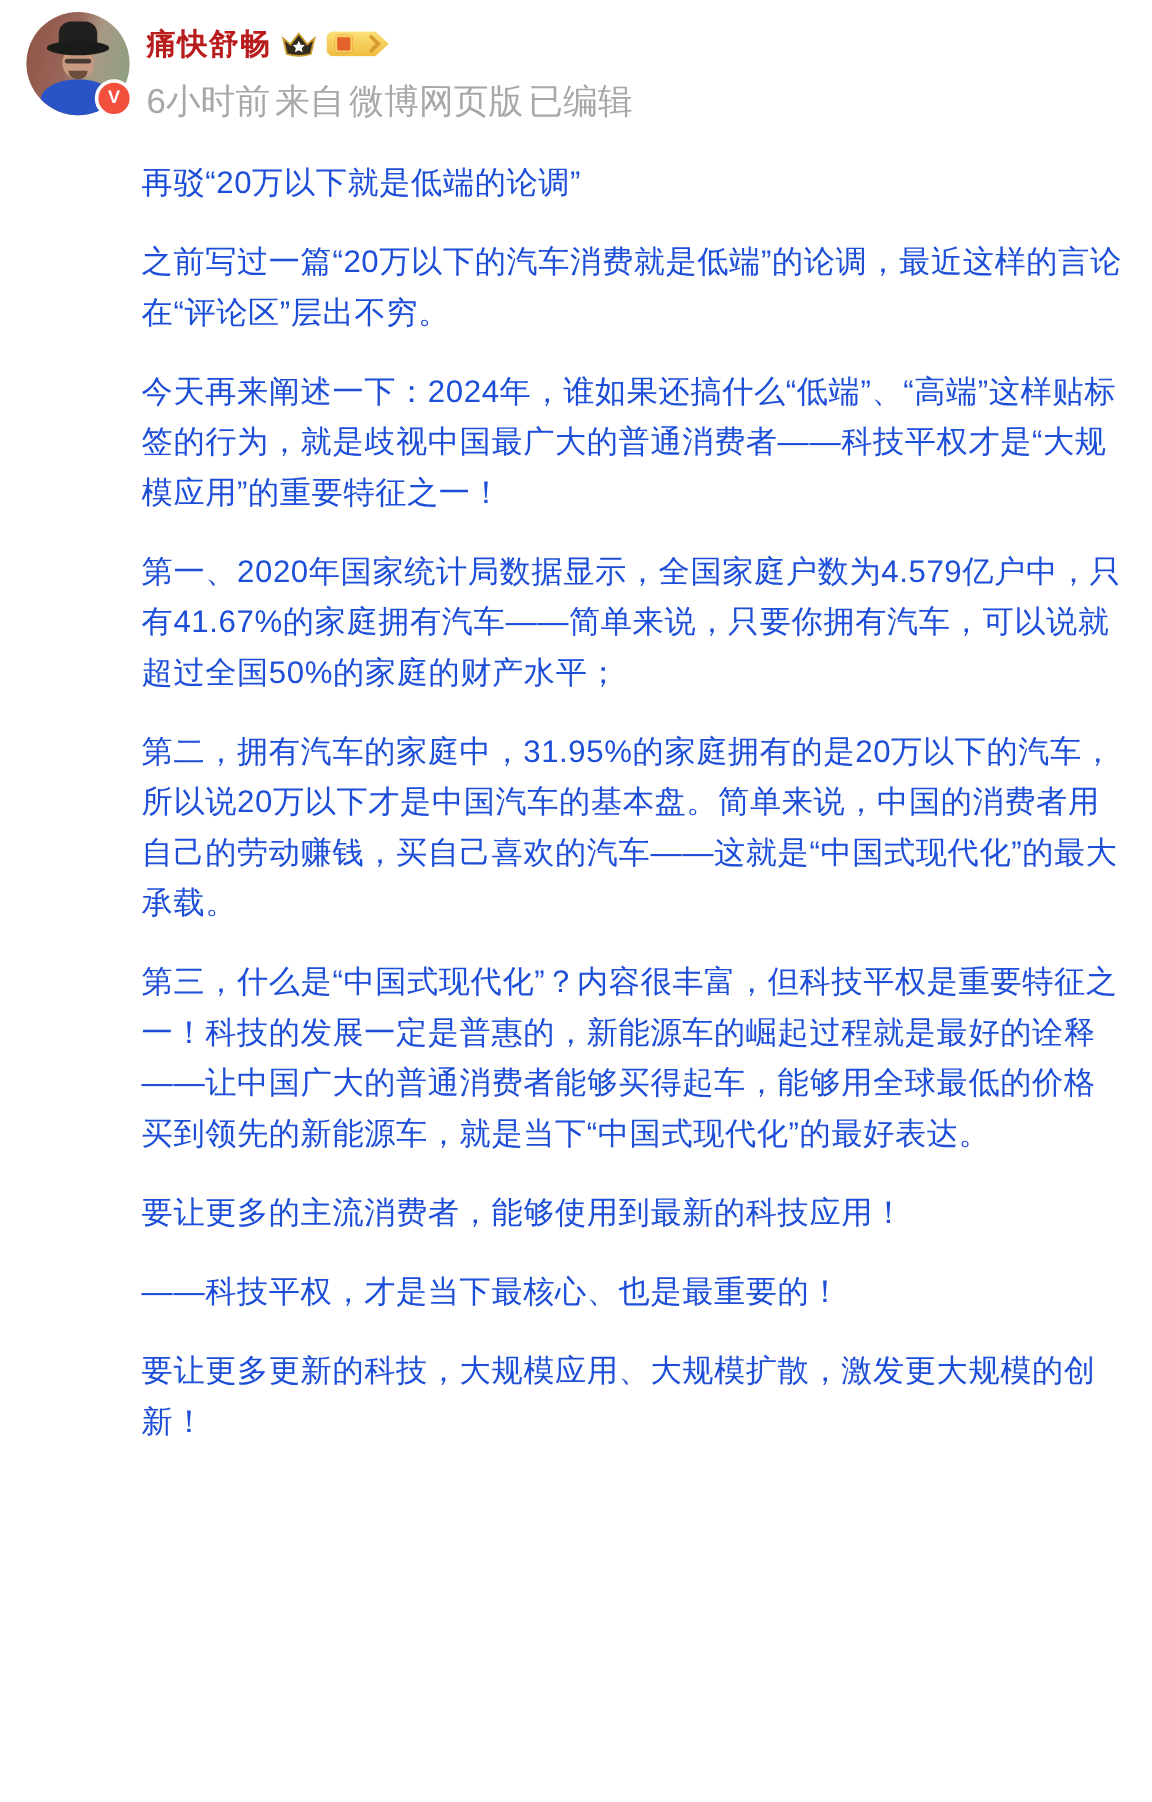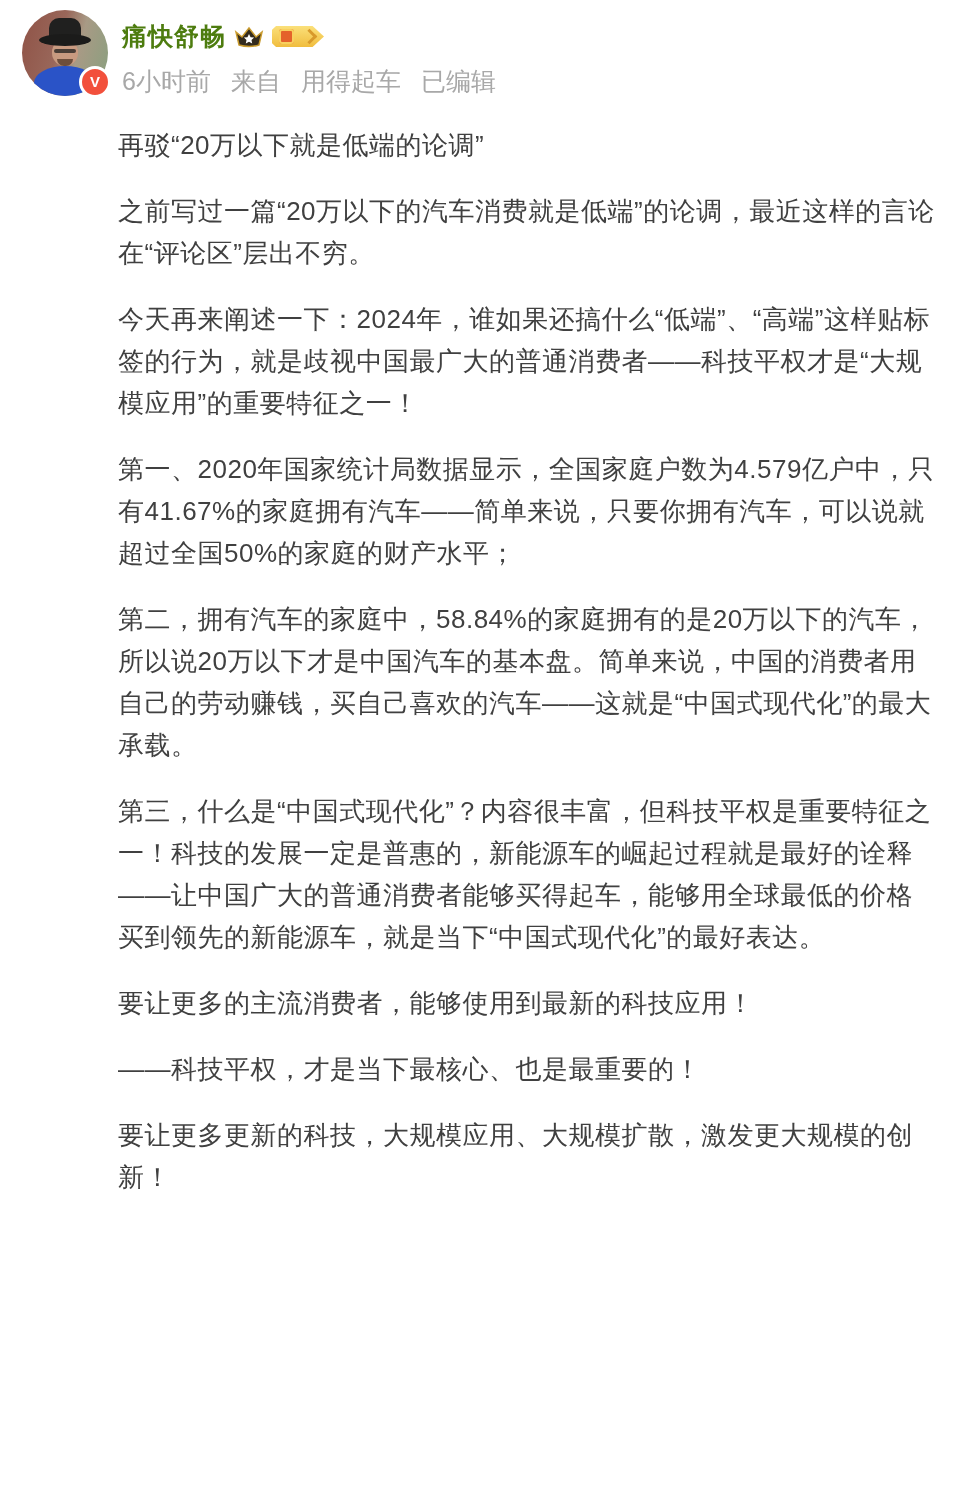--- a/index.html
+++ b/index.html
@@ -22,42 +22,42 @@
   .avatar .glasses{position:absolute;left:32px;top:39px;width:22px;height:4px;background:rgba(30,30,30,.75);border-radius:2px;}
   .avatar .beard{position:absolute;left:35px;top:49px;width:16px;height:7px;background:#6d4e3c;border-radius:0 0 8px 8px;}
   .avatar .shirt{position:absolute;left:12px;top:56px;width:62px;height:34px;background:#2a53c7;border-radius:50% 50% 0 0;}
   .v-badge{
     position:absolute;right:-3px;bottom:-2px;width:26px;height:26px;border-radius:50%;
     background:#f2503c;border:3px solid #ffffff;color:#ffffff;font-weight:bold;
     font-size:15px;line-height:26px;text-align:center;box-sizing:content-box;
   }
   .header-text{margin-left:14px;padding-top:10px;}
   .name-row{display:flex;align-items:center;gap:8px;}
-  .username{font-size:25px;font-weight:bold;color:#4d7c0f;cursor:pointer;letter-spacing:1px;}
+  .username{font-size:25px;font-weight:bold;color:#b91c1c;cursor:pointer;letter-spacing:1px;}
   .crown{display:inline-block;line-height:0;}
   .vip-badge{
     position:relative;display:inline-block;width:52px;height:21px;
     background:linear-gradient(180deg,#fbe07a 0%,#f0bd3e 100%);
     clip-path:polygon(0 18%,4px 0,78% 0,100% 50%,78% 100%,4px 100%,0 82%);
     border-radius:4px;
   }
   .vip-badge .vip-square{
     position:absolute;left:7px;top:3px;width:15px;height:15px;border-radius:3px;
     background:#e4622a;box-shadow:inset 0 0 0 2px #f8d05e;
   }
   .vip-badge .vip-chevron{
     position:absolute;right:9px;top:5px;width:8px;height:8px;
     border-right:3px solid #d89a2b;border-top:3px solid #d89a2b;transform:rotate(45deg);
   }
-  .meta-row{margin-top:12px;font-size:25px;color:#a8a8a8;display:flex;gap:20px;}
+  .meta-row{margin-top:12px;font-size:29px;color:#a8a8a8;display:flex;gap:4px;}
   .meta-row .source{cursor:pointer;}
   
   .post-body{margin:26px 0 0 96px;width:820px;}
   .post-body p{
-    margin:0 0 24px 0;font-size:26px;line-height:42px;color:#404040;
+    margin:0 0 24px 0;font-size:26px;line-height:42px;color:#1d4ed8;
     letter-spacing:0.5px;word-break:break-all;
   }
 </style>
 </head>
 <body>
 
 <div class="post">
 
   <div class="post-header">
     <div class="avatar-wrap">
@@ -82,32 +82,32 @@
           </svg>
         </span>
         <span class="vip-badge">
           <span class="vip-square"></span>
           <span class="vip-chevron"></span>
         </span>
       </div>
       <div class="meta-row">
         <span>6小时前</span>
         <span>来自</span>
-        <span class="source">用得起车</span>
+        <span class="source">微博网页版</span>
         <span>已编辑</span>
       </div>
     </div>
   </div>
 
   <div class="post-body">
     <p>再驳“20万以下就是低端的论调”</p>
     <p>之前写过一篇“20万以下的汽车消费就是低端”的论调，最近这样的言论在“评论区”层出不穷。</p>
     <p>今天再来阐述一下：2024年，谁如果还搞什么“低端”、“高端”这样贴标签的行为，就是歧视中国最广大的普通消费者——科技平权才是“大规模应用”的重要特征之一！</p>
     <p>第一、2020年国家统计局数据显示，全国家庭户数为4.579亿户中，只有41.67%的家庭拥有汽车——简单来说，只要你拥有汽车，可以说就超过全国50%的家庭的财产水平；</p>
-    <p>第二，拥有汽车的家庭中，58.84%的家庭拥有的是20万以下的汽车，所以说20万以下才是中国汽车的基本盘。简单来说，中国的消费者用自己的劳动赚钱，买自己喜欢的汽车——这就是“中国式现代化”的最大承载。</p>
+    <p>第二，拥有汽车的家庭中，31.95%的家庭拥有的是20万以下的汽车，所以说20万以下才是中国汽车的基本盘。简单来说，中国的消费者用自己的劳动赚钱，买自己喜欢的汽车——这就是“中国式现代化”的最大承载。</p>
     <p>第三，什么是“中国式现代化”？内容很丰富，但科技平权是重要特征之一！科技的发展一定是普惠的，新能源车的崛起过程就是最好的诠释——让中国广大的普通消费者能够买得起车，能够用全球最低的价格买到领先的新能源车，就是当下“中国式现代化”的最好表达。</p>
     <p>要让更多的主流消费者，能够使用到最新的科技应用！</p>
     <p>——科技平权，才是当下最核心、也是最重要的！</p>
     <p>要让更多更新的科技，大规模应用、大规模扩散，激发更大规模的创新！</p>
 
   </div>
 
 </div>
 
 </body></html>

